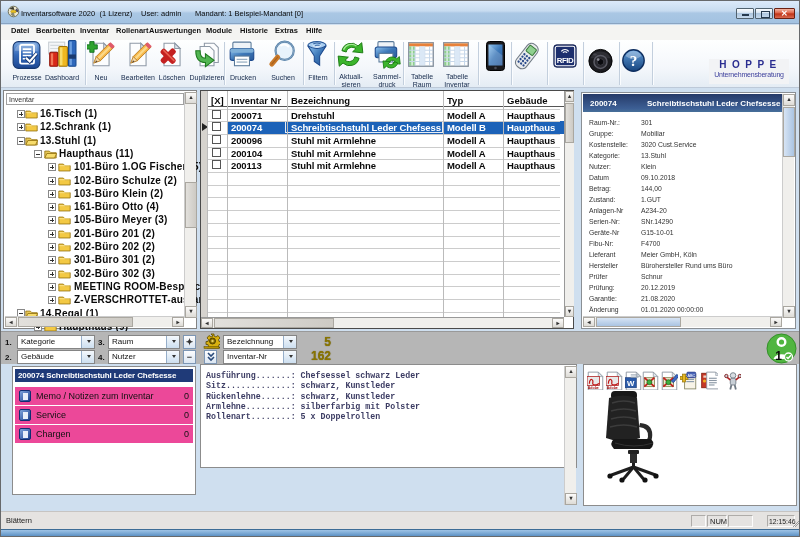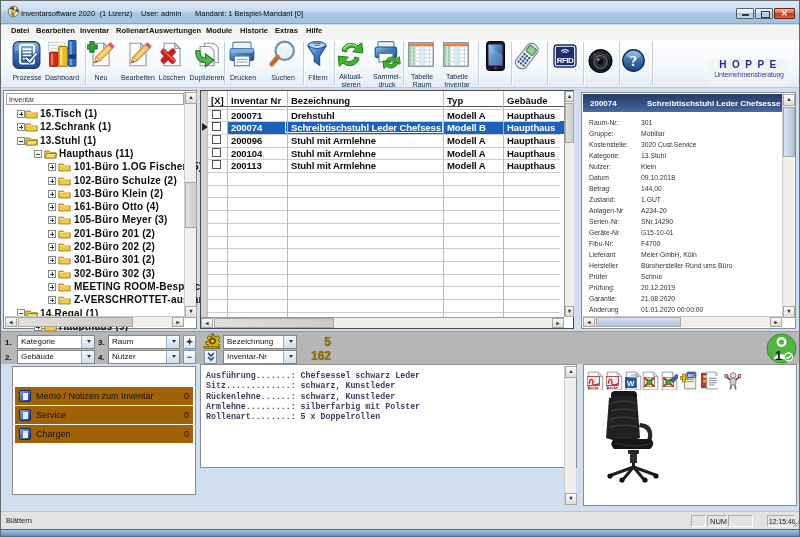--- a/index.html
+++ b/index.html
@@ -58,21 +58,21 @@
 .drow b { position:absolute; left:52px; font-weight:normal; }
 #midband { position:absolute; left:1px; top:331px; width:798px; height:33px; background:#b6b6b6; border-top:1px solid #999; }
 .combo { position:absolute; height:14px; background:#fff; border:1px solid #858585; font-size:8px; color:#111; line-height:12px; padding-left:3px; }
 .combo:after { content:""; position:absolute; right:0px; top:0px; width:12px; height:12px; background:linear-gradient(#f4f8fc,#cddff0); border-left:1px solid #96aec9; }
 .combo i { position:absolute; right:3px; top:4px; width:0; height:0; border:2.5px solid transparent; border-top:3.5px solid #333; z-index:2; }
 .mlbl { position:absolute; font-size:8px; font-weight:700; color:#111; }
 .mbtn { position:absolute; width:13px; height:14px; background:linear-gradient(#fdfdfe,#dbe6f2); border:1px solid #7d96b4; color:#333; text-align:center; font-size:9px; line-height:12px; font-weight:700; }
 .num { position:absolute; font-size:12px; font-weight:700; color:#8a7500; text-align:right; text-shadow:0 0 1px #5a5000; }
 #blpanel { left:12px; top:366px; width:184px; height:129px; border-color:#8c8c8c; }
 #blhead { position:absolute; left:2px; top:2px; width:178px; height:13px; background:#1f3a78; color:#fff; font-size:8px; font-weight:700; line-height:13px; padding-left:3px; letter-spacing:-0.1px; }
-.blrow { position:absolute; left:2px; width:178px; height:18px; background:#a16207; font-size:8px; color:#111; }
+.blrow { position:absolute; left:2px; width:178px; height:18px; background:#ec4899; font-size:8px; color:#111; }
 .blrow .n { position:absolute; right:4px; top:4px; font-size:9px; }
 .blrow .t { position:absolute; left:21px; top:4px; font-size:9px; }
 .blico { position:absolute; left:4px; top:2.5px; width:12px; height:12px; background:linear-gradient(135deg,#7da3dc,#1c3f8f); border:1px solid #112d70; border-radius:2px; }
 .blico:after { content:""; position:absolute; left:3px; top:2px; width:5px; height:7px; background:#e8eefa; }
 #bmpanel { left:200px; top:364px; width:377px; height:104px; border-color:#8c8c8c; }
 #bmtext { position:absolute; left:5px; top:6px; font-family:"Liberation Mono", monospace; font-size:8.3px; font-weight:700; color:#3c3c63; line-height:10.3px; white-space:pre; }
 #brpanel { left:583px; top:364px; width:214px; height:142px; border-color:#8c8c8c; }
 #status { position:absolute; left:1px; top:511px; width:798px; height:18px; background:#e5e3e1; border-top:1px solid #c6c4c2; font-size:7.5px; color:#222; }
 .sbox { position:absolute; top:3px; height:12px; border:1px solid #aeaca9; border-bottom-color:#fcfcfc; border-right-color:#fcfcfc; font-size:7.5px; line-height:11px; }
 #bottomborder { position:absolute; left:1px; top:529px; width:798px; height:7px; background:linear-gradient(#9fc4e6,#5d92c5); border-top:1px solid #3d6c96; }
@@ -566,20 +566,21 @@
  <circle cx="16.5" cy="15.5" r="14.5" fill="#50b540" stroke="#339028"></circle>
       <circle cx="16.5" cy="9" r="3.8" fill="none" stroke="#fff" stroke-width="2.4"></circle>
       <path d="M8.5 26 a8.5 7 0 0 1 16 0 z" fill="#fff"></path>
       <text x="13.5" y="27" font-size="12" font-weight="bold" fill="#0a0a0a" text-anchor="middle">1</text>
       <circle cx="23.5" cy="24" r="4" fill="#50b540" stroke="#fff" stroke-width="1.3"></circle>
       <path d="M21.5 24 l1.5 1.5 l3 -3.2" stroke="#fff" stroke-width="1.5" fill="none"></path>
 </svg>
 </div>
 
 <div class="panel" id="blpanel">
+<div id="blhead">200074 Schreibtischstuhl Leder Chefsesse</div>
 <div class="blrow" style="top:20px">
       <span class="blico"></span>
       <span class="t">Memo / Notizen zum Inventar</span>
       <span class="n">0</span>
     </div>
 <div class="blrow" style="top:39px">
       <span class="blico"></span>
       <span class="t">Service</span>
       <span class="n">0</span>
     </div>

